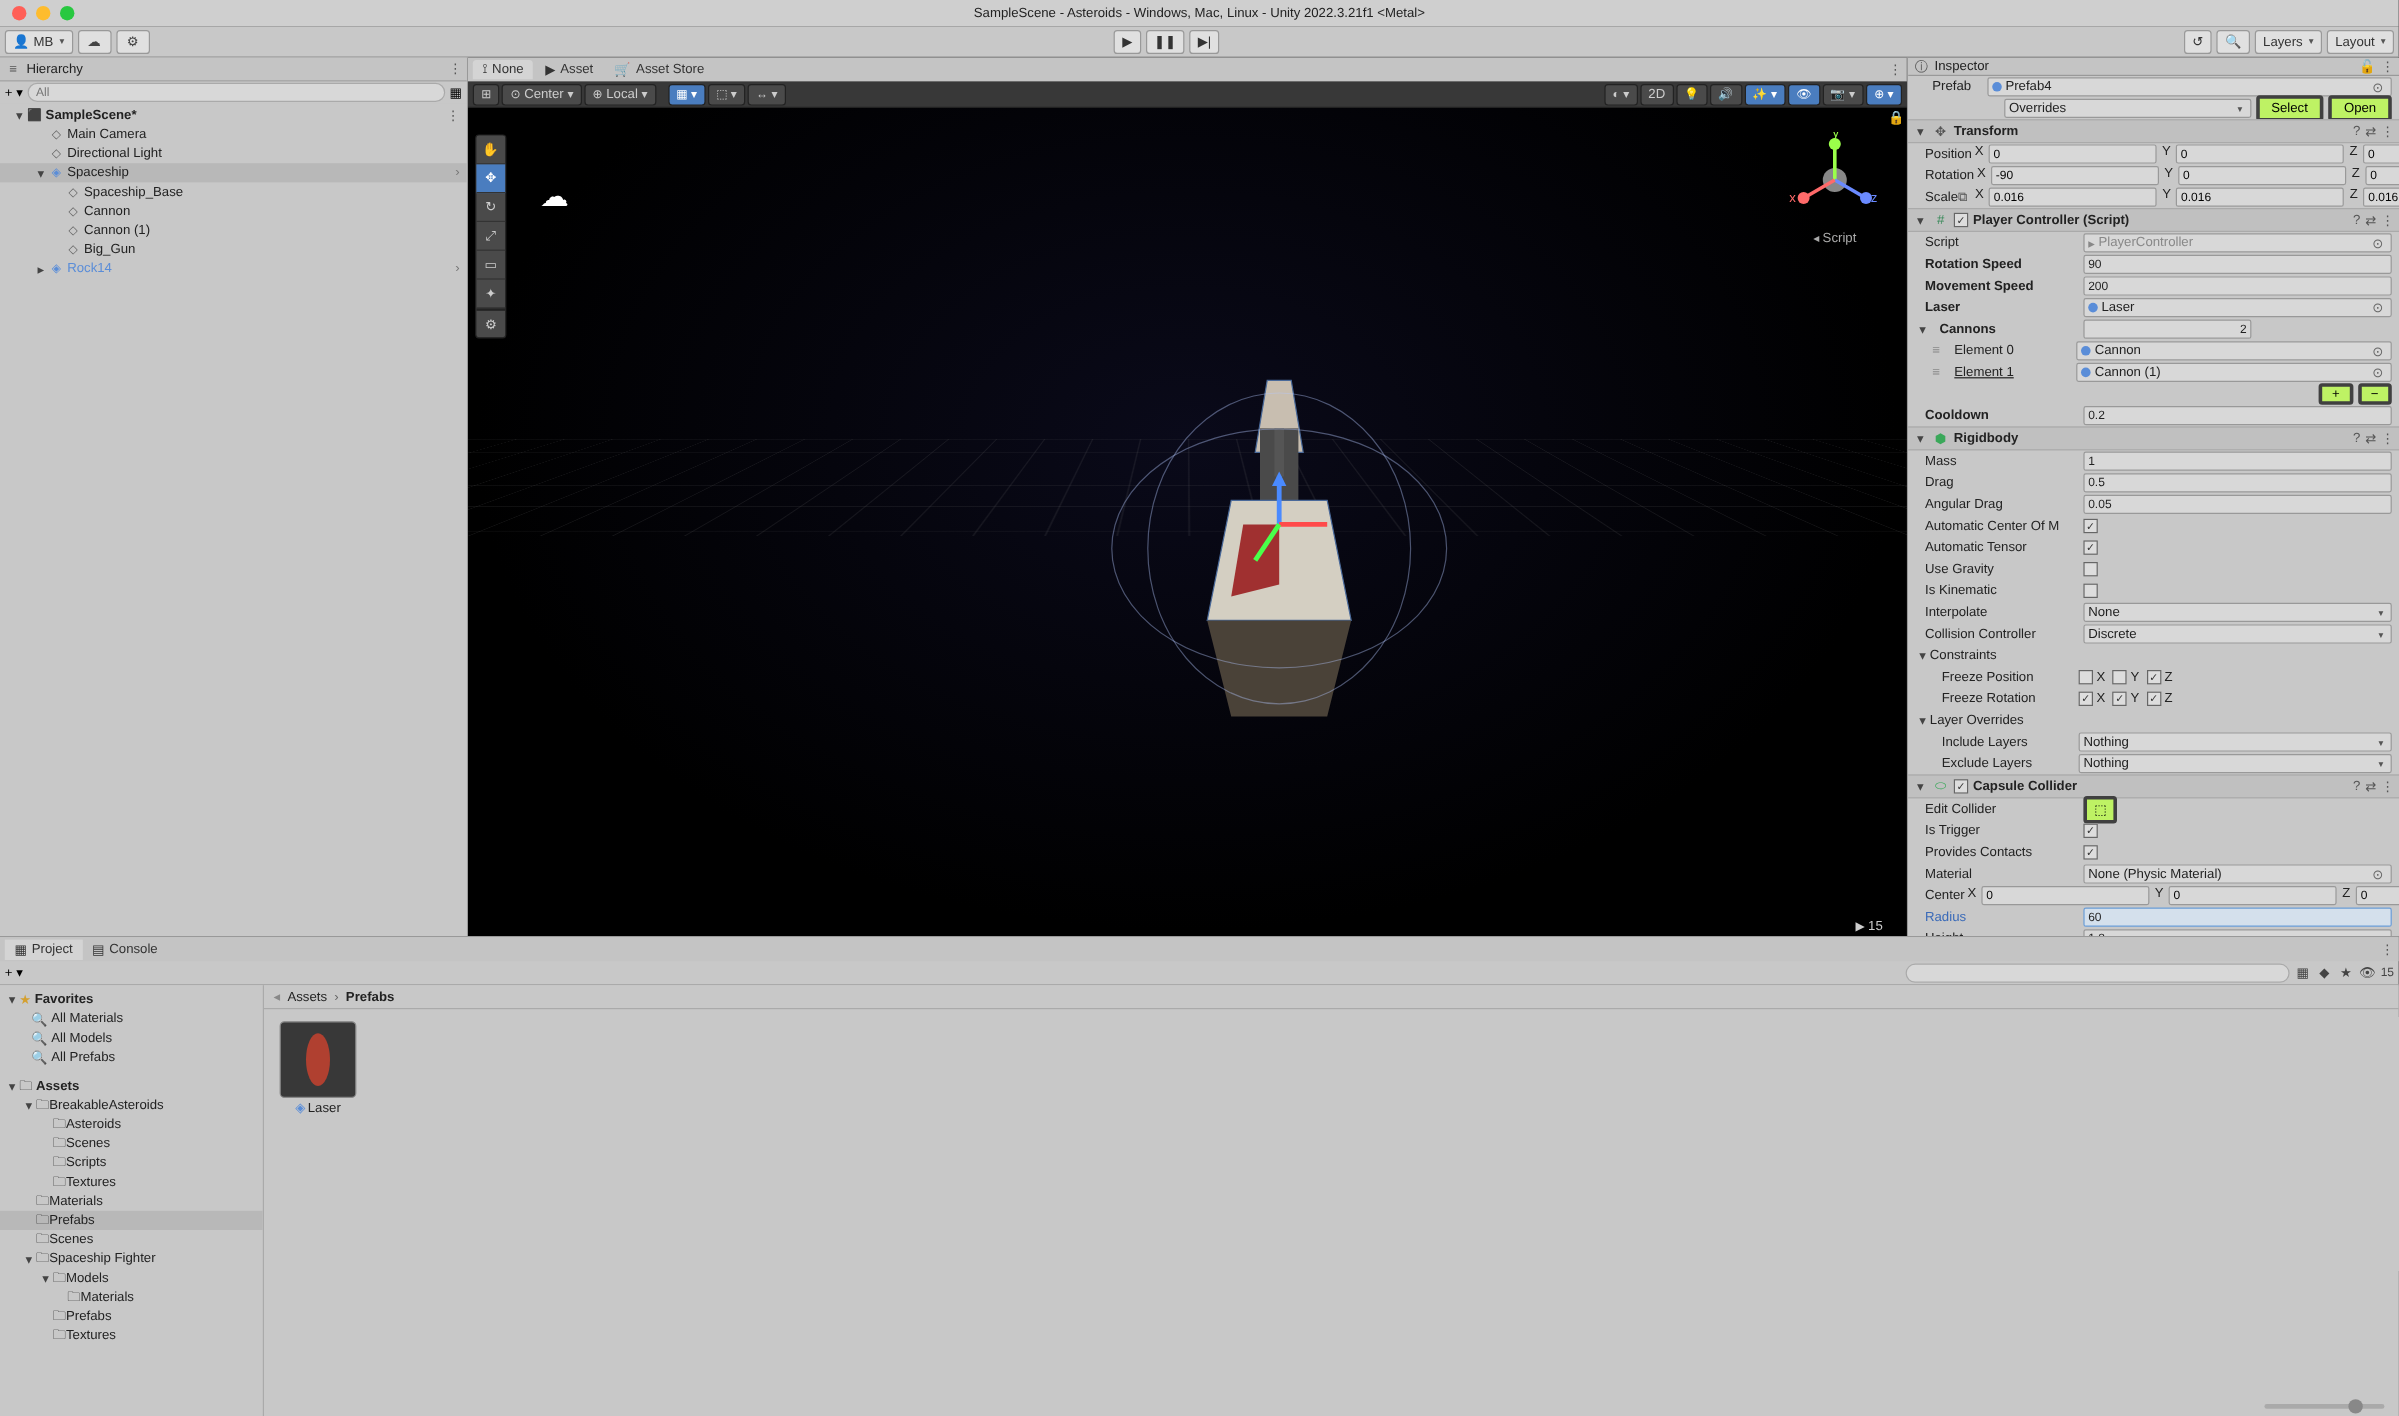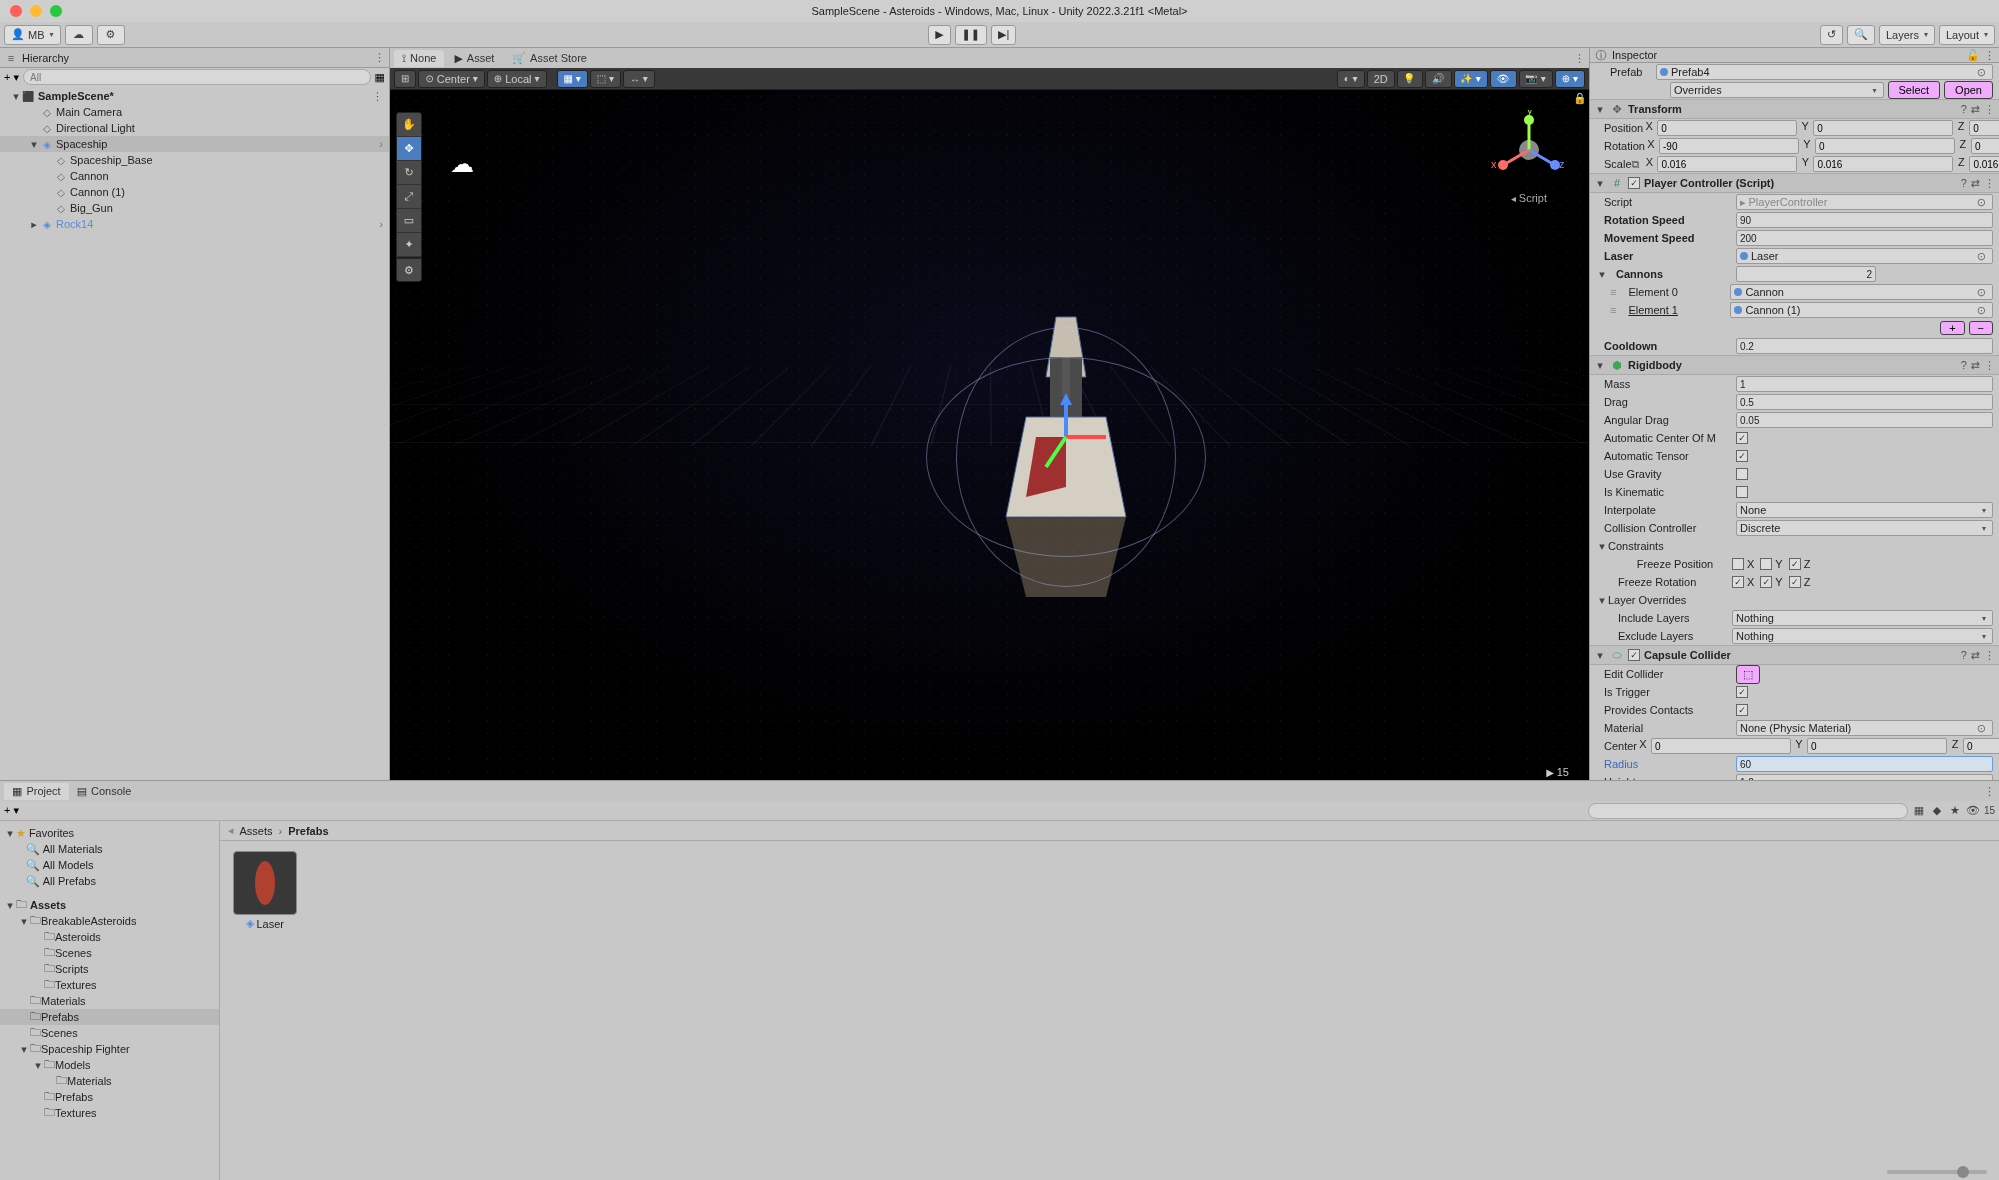--- a/index.html
+++ b/index.html
@@ -54,21 +54,21 @@
 .insp-field { flex:1; height:16px; background:#d8d8d8; border:1px solid #999; border-radius:2px; padding:0 3px; color:#222; font-size:10px;}
 .insp-field.highlight { background:#d4e0ec; border-color:#6a9dd8;}
 .xyz-group { display:flex; gap:2px; flex:1;}
 .xyz-label { width:12px; text-align:center; color:#222;}
 .xyz-input { flex:1; height:16px; background:#d8d8d8; border:1px solid #999; border-radius:2px; padding:0 3px; font-size:10px;}
 .comp-header { background:#c0c0c0; border-top:1px solid #aaa; border-bottom:1px solid #aaa; display:flex; align-items:center; padding:2px 4px; gap:4px;}
 .comp-header .title { font-weight:bold; color:#222;}
 .comp-header .right-icons { margin-left:auto; display:flex; gap:4px; color:#555;}
 .checkbox { width:12px; height:12px; border:1px solid #666; background:#ddd; display:inline-flex; align-items:center; justify-content:center; font-size:9px; cursor:pointer;}
 .checkbox.checked::after { content:"✓"; color:#333;}
-.btn { background:#f0abfc; border:1px solid #404040; border-radius:3px; padding:2px 10px; cursor:pointer;}
+.btn { background:#bef264; border:3px solid #404040; border-radius:3px; padding:2px 10px; cursor:pointer;}
 .dropdown { display:flex; align-items:center; justify-content:space-between;}
 .dropdown::after { content:"▾"; font-size:8px; color:#555; padding-right:3px;}
 .object-field { display:flex; align-items:center;}
 .obj-dot { width:8px; height:8px; border-radius:50%; margin-right:3px;}
 .obj-pick { margin-left:auto; color:#666; cursor:pointer; padding:0 3px;}
 
 .bottom-area { height:400px; display:flex; flex-direction:column; background:#c8c8c8; border-top:1px solid #999;}
 .bottom-tabs { height:20px; background:#c4c4c4; display:flex; align-items:center; padding:0 4px;}
 .bottom-tab { padding:2px 8px; display:flex; align-items:center; gap:4px; color:#333; cursor:pointer;}
 .bottom-tab.active { background:#d4d4d4;}
@@ -492,21 +492,21 @@
         <span class="insp-label">Collision Controller</span>
         <div class="insp-field dropdown">
           <span>Discrete</span>
         </div>
       </div>
     <div class="insp-row">
         <span class="foldout">▾</span>
         <span>Constraints</span>
       </div>
     <div class="insp-row insp-sub">
-        <span class="insp-label" style="width:122px;text-align:center;">Freeze Position</span>
+        <span class="insp-label" style="width:122px;">Freeze Position</span>
       <span class="checkbox"></span>
         <span style="padding:0 6px 0 3px;">X</span>
       <span class="checkbox"></span>
         <span style="padding:0 6px 0 3px;">Y</span>
       <span class="checkbox checked"></span>
         <span style="padding:0 6px 0 3px;">Z</span>
     </div>
     <div class="insp-row insp-sub">
         <span class="insp-label" style="width:122px;">Freeze Rotation</span>
       <span class="checkbox checked"></span>
@@ -606,21 +606,21 @@
     <span class="tb-icon">◆</span>
     <span class="tb-icon">★</span>
     <span class="tb-icon">👁</span>
     <span style="font-size:10px;color:#444;">15</span>
   </div>
   <div class="project-body" style="position:relative;">
     <div class="project-tree">
       <div class="tree-row">
           <span class="foldout">▾</span>
           <span style="color:#d4a030;padding-right:3px;">★</span>
-          <span style="font-weight:normal;">Favorites</span>
+          <span style="font-weight:bold;">Favorites</span>
         </div>
       <div class="tree-row" style="padding-left:26px;">
           <span style="padding-right:3px;">🔍</span>
           <span>All Materials</span>
         </div>
       <div class="tree-row" style="padding-left:26px;">
           <span style="padding-right:3px;">🔍</span>
           <span>All Models</span>
         </div>
       <div class="tree-row" style="padding-left:26px;">

